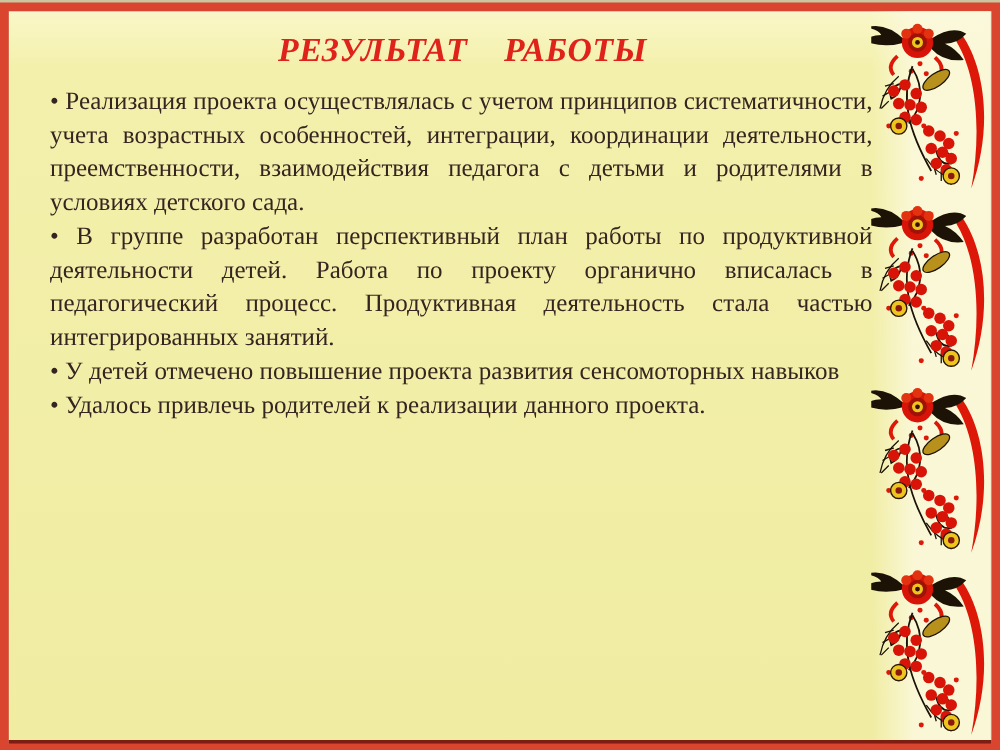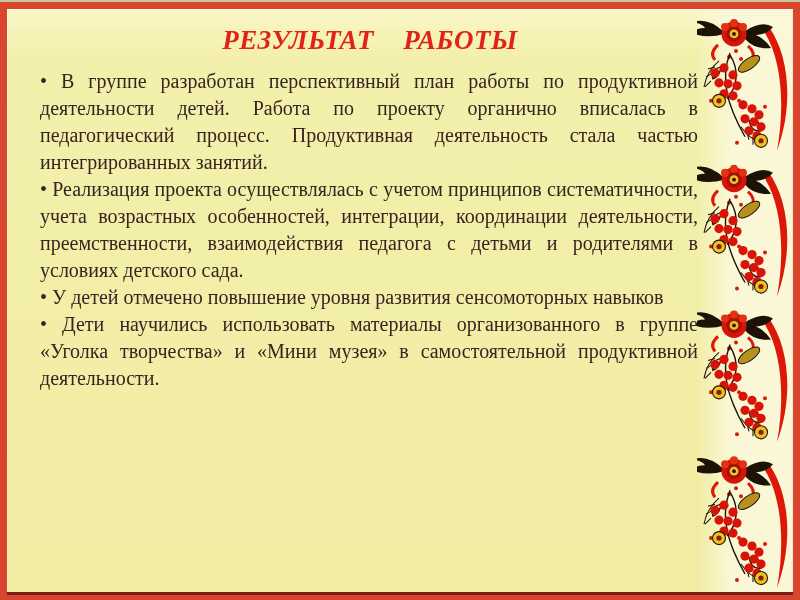--- a/index.html
+++ b/index.html
@@ -55,24 +55,24 @@
   }
   .ornament svg { display: block; width: 96px; height: 100%; }
 </style>
 </head>
 <body>
 
 <div class="slide">
   <div class="content">
     <h1 class="title">РЕЗУЛЬТАТ РАБОТЫ</h1>
     <div class="bullets">
+      <p>• Реализация проекта осуществлялась с учетом принципов систематичности, учета возрастных особенностей, интеграции, координации деятельности, преемственности, взаимодействия педагога с детьми и родителями в условиях детского сада.</p>
       <p>• В группе разработан перспективный план работы по продуктивной деятельности детей. Работа по проекту органично вписалась в педагогический процесс. Продуктивная деятельность стала частью интегрированных занятий.</p>
-      <p>• Реализация проекта осуществлялась с учетом принципов систематичности, учета возрастных особенностей, интеграции, координации деятельности, преемственности, взаимодействия педагога с детьми и родителями в условиях детского сада.</p>
-      <p>• У детей отмечено повышение уровня развития сенсомоторных навыков</p>
-      <p>• Дети научились использовать материалы организованного в группе «Уголка творчества» и «Мини музея» в самостоятельной продуктивной деятельности.</p>
+      <p>• У детей отмечено повышение проекта развития сенсомоторных навыков</p>
+      <p>• Удалось привлечь родителей к реализации данного проекта.</p>
     </div>
   </div>
 
   <div class="ornament">
     <svg viewBox="0 0 96 584" preserveAspectRatio="none" xmlns="http://www.w3.org/2000/svg">
       <defs>
         <g id="berry">
             <circle r="4.6" fill="#d81408"></circle>
           </g>
         <g id="dot">

